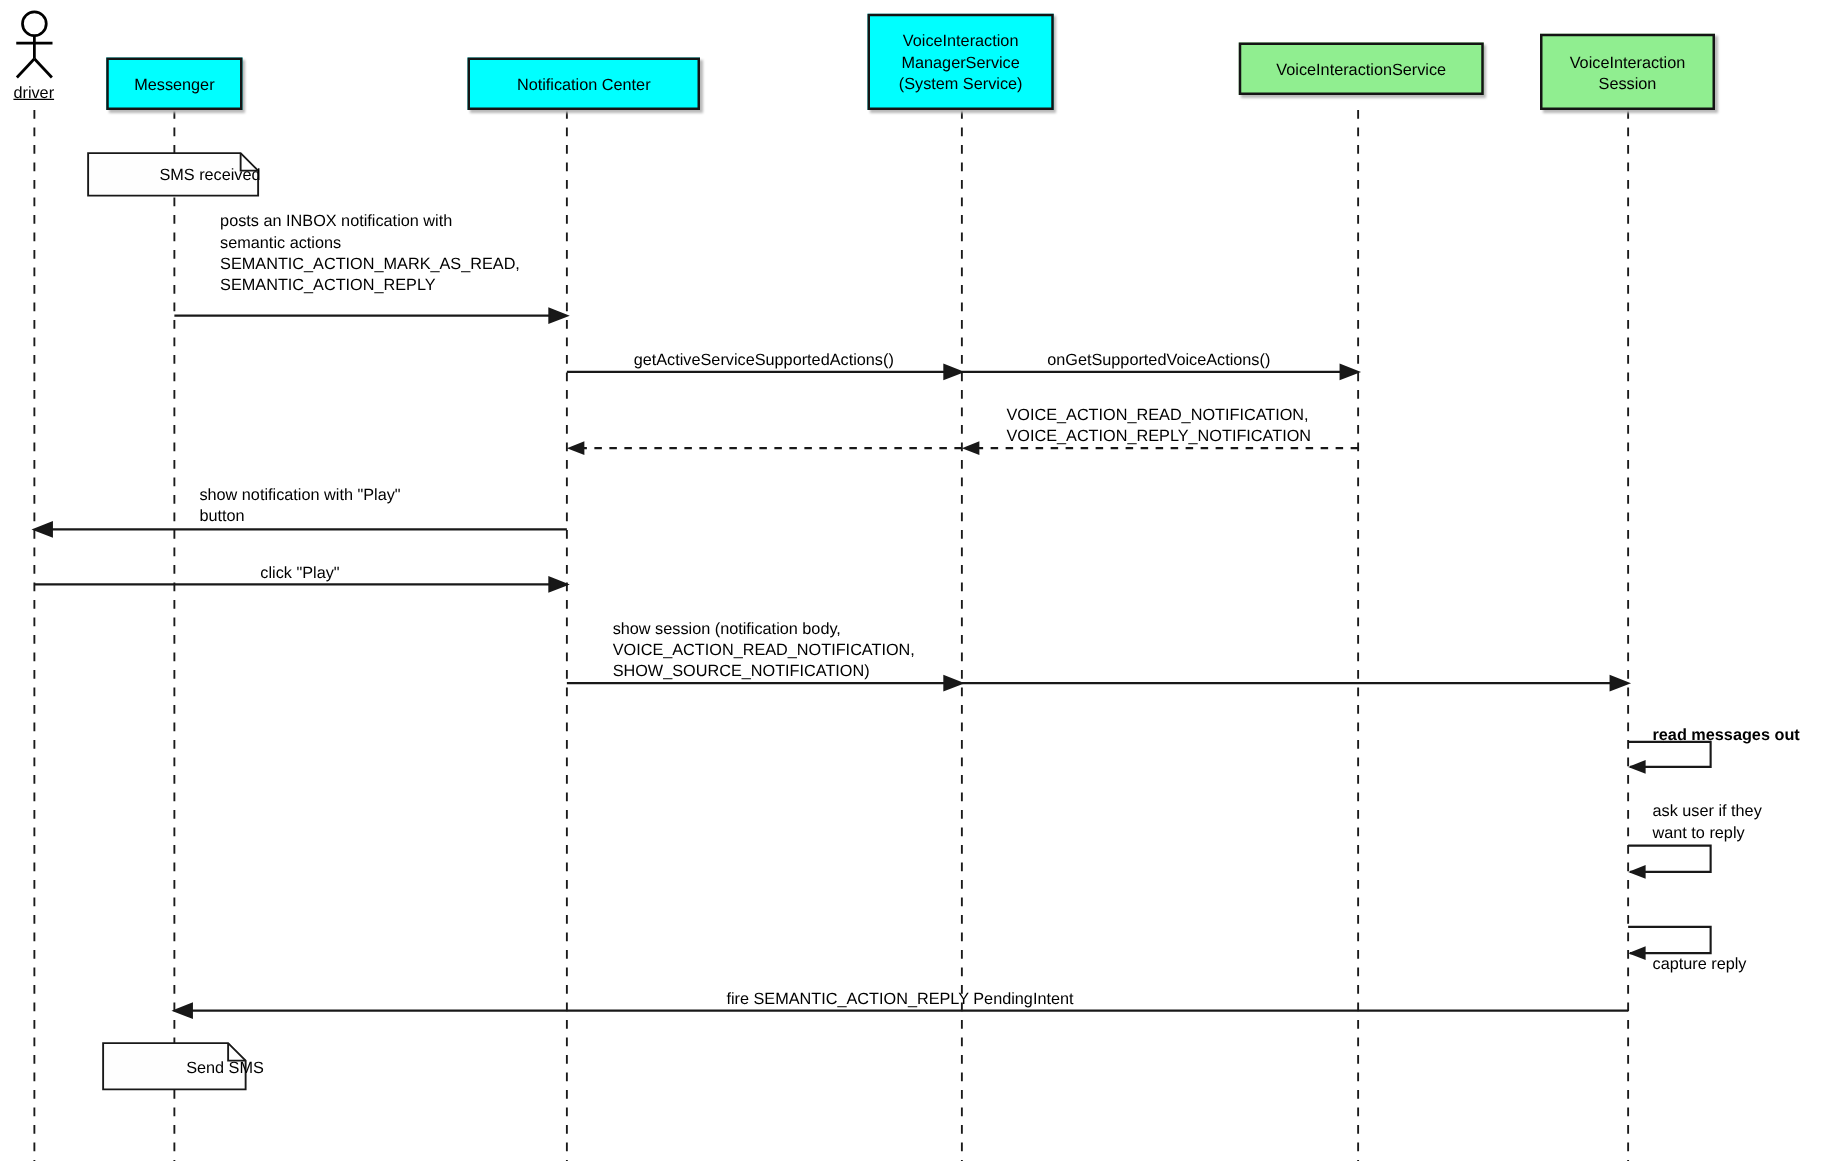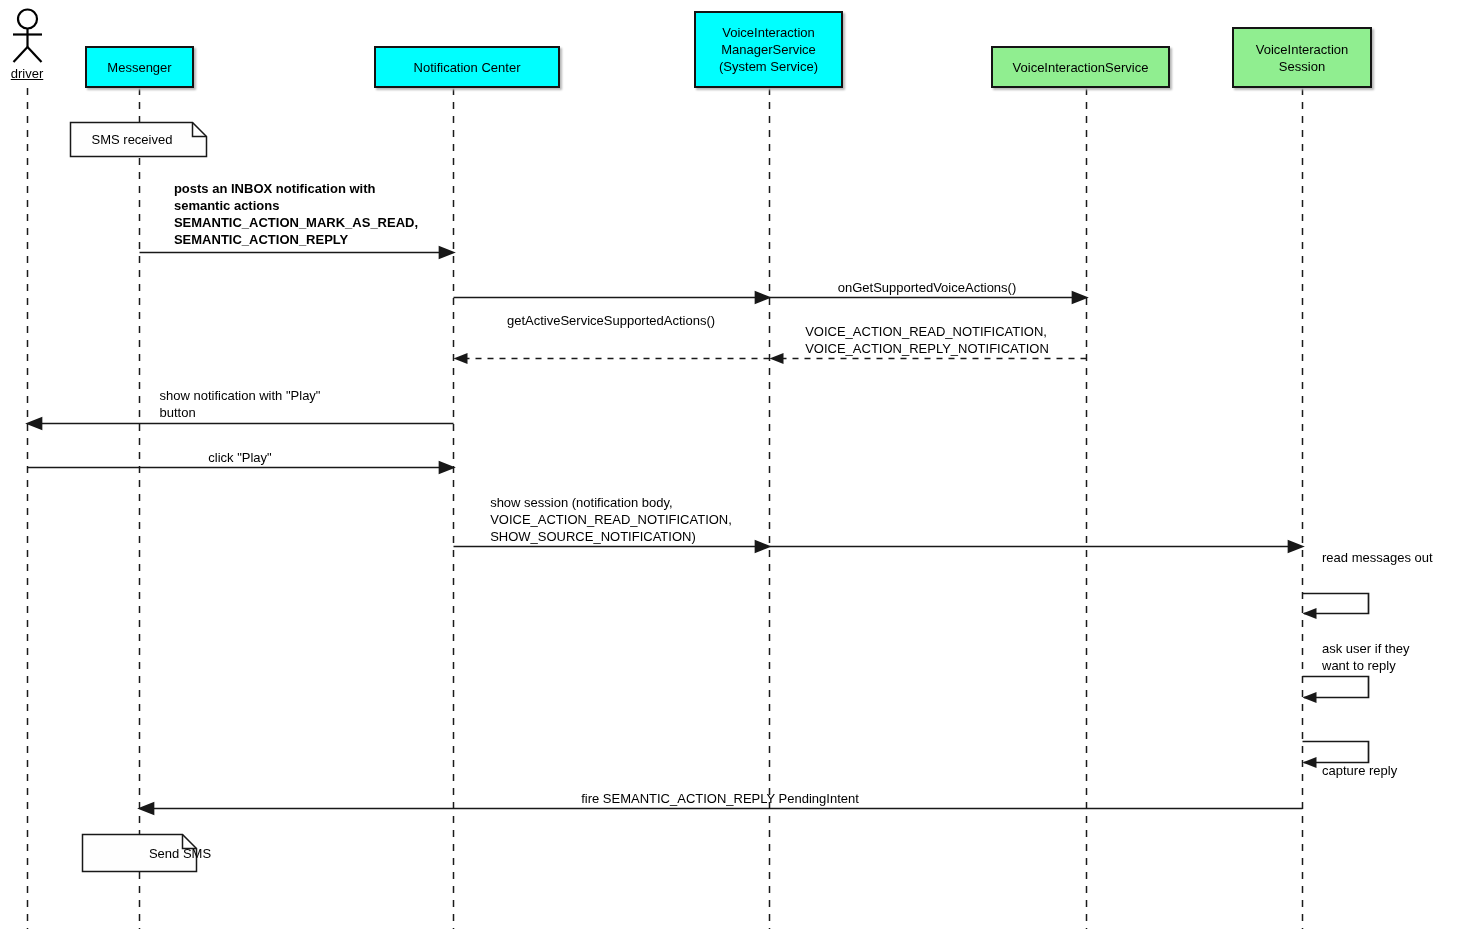--- a/index.html
+++ b/index.html
@@ -124,40 +124,40 @@
     </g>
   </svg>
 
   <div class="actor-label" style="left:27px;top:66px;">driver</div>
 
   <div class="participant p-cyan" style="left:85px;top:46px;width:109px;height:42px;">Messenger</div>
   <div class="participant p-cyan" style="left:374px;top:46px;width:186px;height:42px;">Notification Center</div>
   <div class="participant p-cyan" style="left:694px;top:11px;width:149px;height:77px;">VoiceInteraction
 ManagerService
 (System Service)</div>
-  <div class="participant p-green" style="left:991px;top:46px;width:179px;height:42px;">VoiceInteractionService</div>
+  <div class="participant p-green" style="left:991px;top:34px;width:196px;height:42px;">VoiceInteractionService</div>
   <div class="participant p-green" style="left:1232px;top:27px;width:140px;height:61px;">VoiceInteraction
 Session</div>
 
-  <div class="note-text" style="left:70px;top:122px;width:124px;height:35px;">SMS received</div>
+  <div class="note-text" style="left:70px;top:122px;width:124px;height:35px;padding-left:36px;">SMS received</div>
   <div class="note-text" style="left:82px;top:834px;width:102px;height:38px;padding-left:47px;">Send SMS</div>
 
-  <div class="msg centered" style="left:296px;top:180px;font-weight:bold;">posts an INBOX notification with
+  <div class="msg centered" style="left:296px;top:168px;">posts an INBOX notification with
 semantic actions
 SEMANTIC_ACTION_MARK_AS_READ,
 SEMANTIC_ACTION_REPLY</div>
-  <div class="msg centered" style="left:611px;top:279px;margin-top:33px;">getActiveServiceSupportedActions()</div>
+  <div class="msg centered" style="left:611px;top:279px;">getActiveServiceSupportedActions()</div>
   <div class="msg centered" style="left:927px;top:279px;">onGetSupportedVoiceActions()</div>
   <div class="msg centered" style="left:927px;top:323px;">VOICE_ACTION_READ_NOTIFICATION,
 VOICE_ACTION_REPLY_NOTIFICATION</div>
   <div class="msg centered" style="left:240px;top:387px;">show notification with "Play"
 button</div>
   <div class="msg centered" style="left:240px;top:449px;">click "Play"</div>
   <div class="msg centered" style="left:611px;top:494px;">show session (notification body,
 VOICE_ACTION_READ_NOTIFICATION,
 SHOW_SOURCE_NOTIFICATION)</div>
-  <div class="msg" style="left:1322px;top:549px;">read messages out</div>
+  <div class="msg" style="left:1322px;top:579px;font-weight:bold;">read messages out</div>
   <div class="msg" style="left:1322px;top:640px;">ask user if they
 want to reply</div>
   <div class="msg" style="left:1322px;top:762px;">capture reply</div>
   <div class="msg centered" style="left:720px;top:790px;">fire SEMANTIC_ACTION_REPLY PendingIntent</div>
 
 </div>
 
 </body></html>

